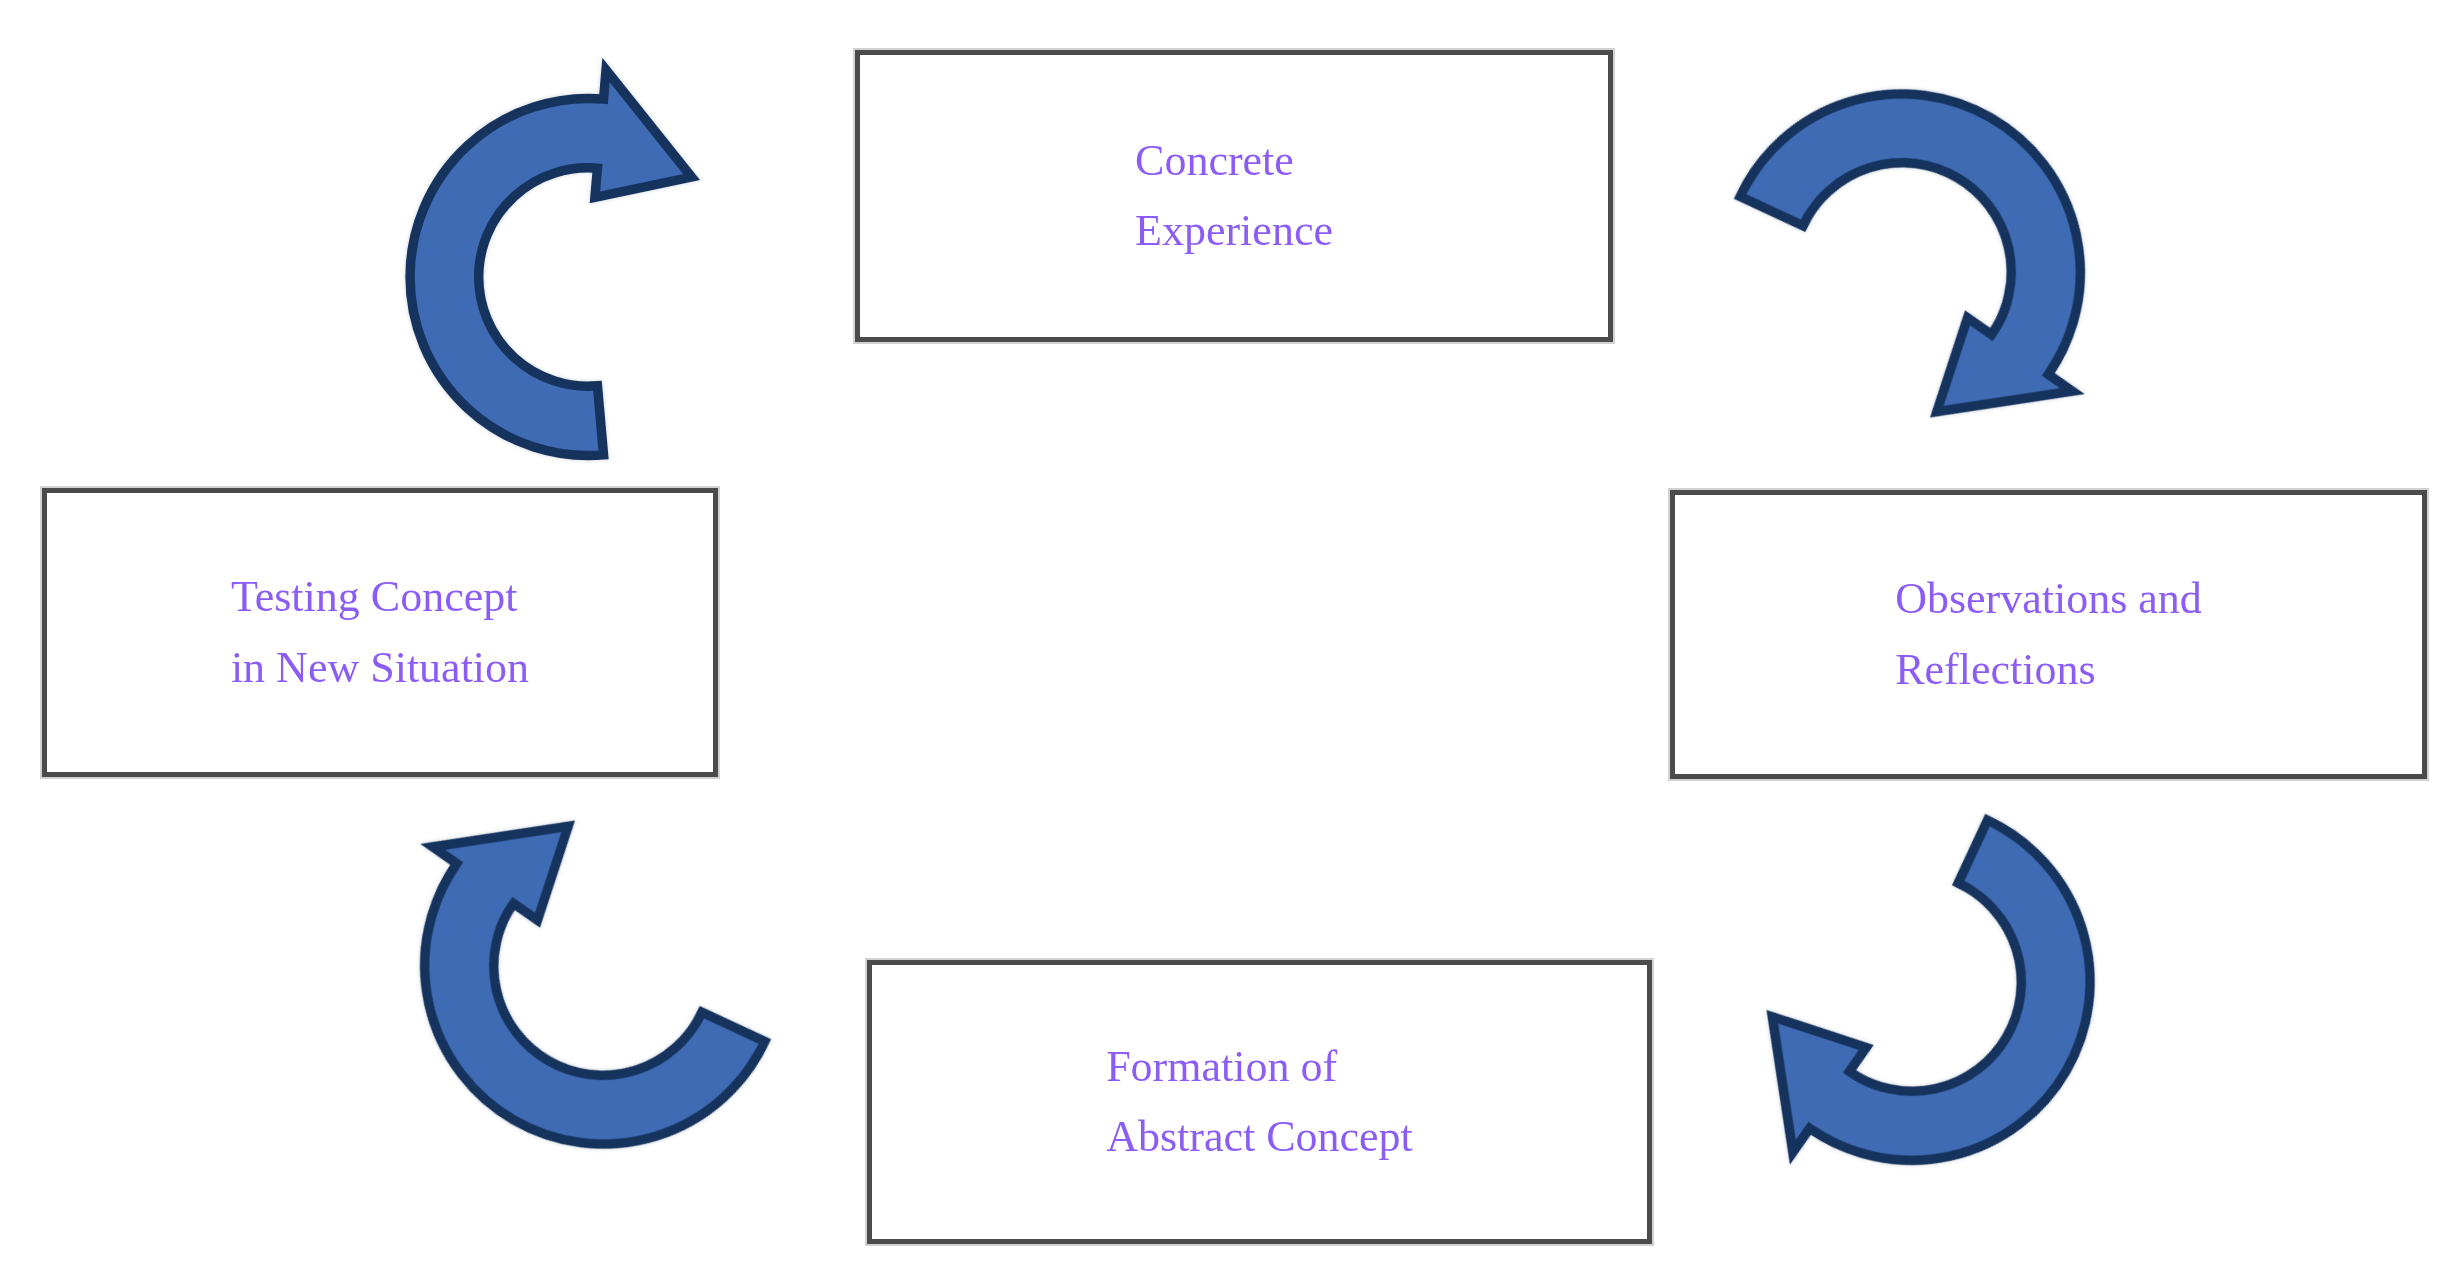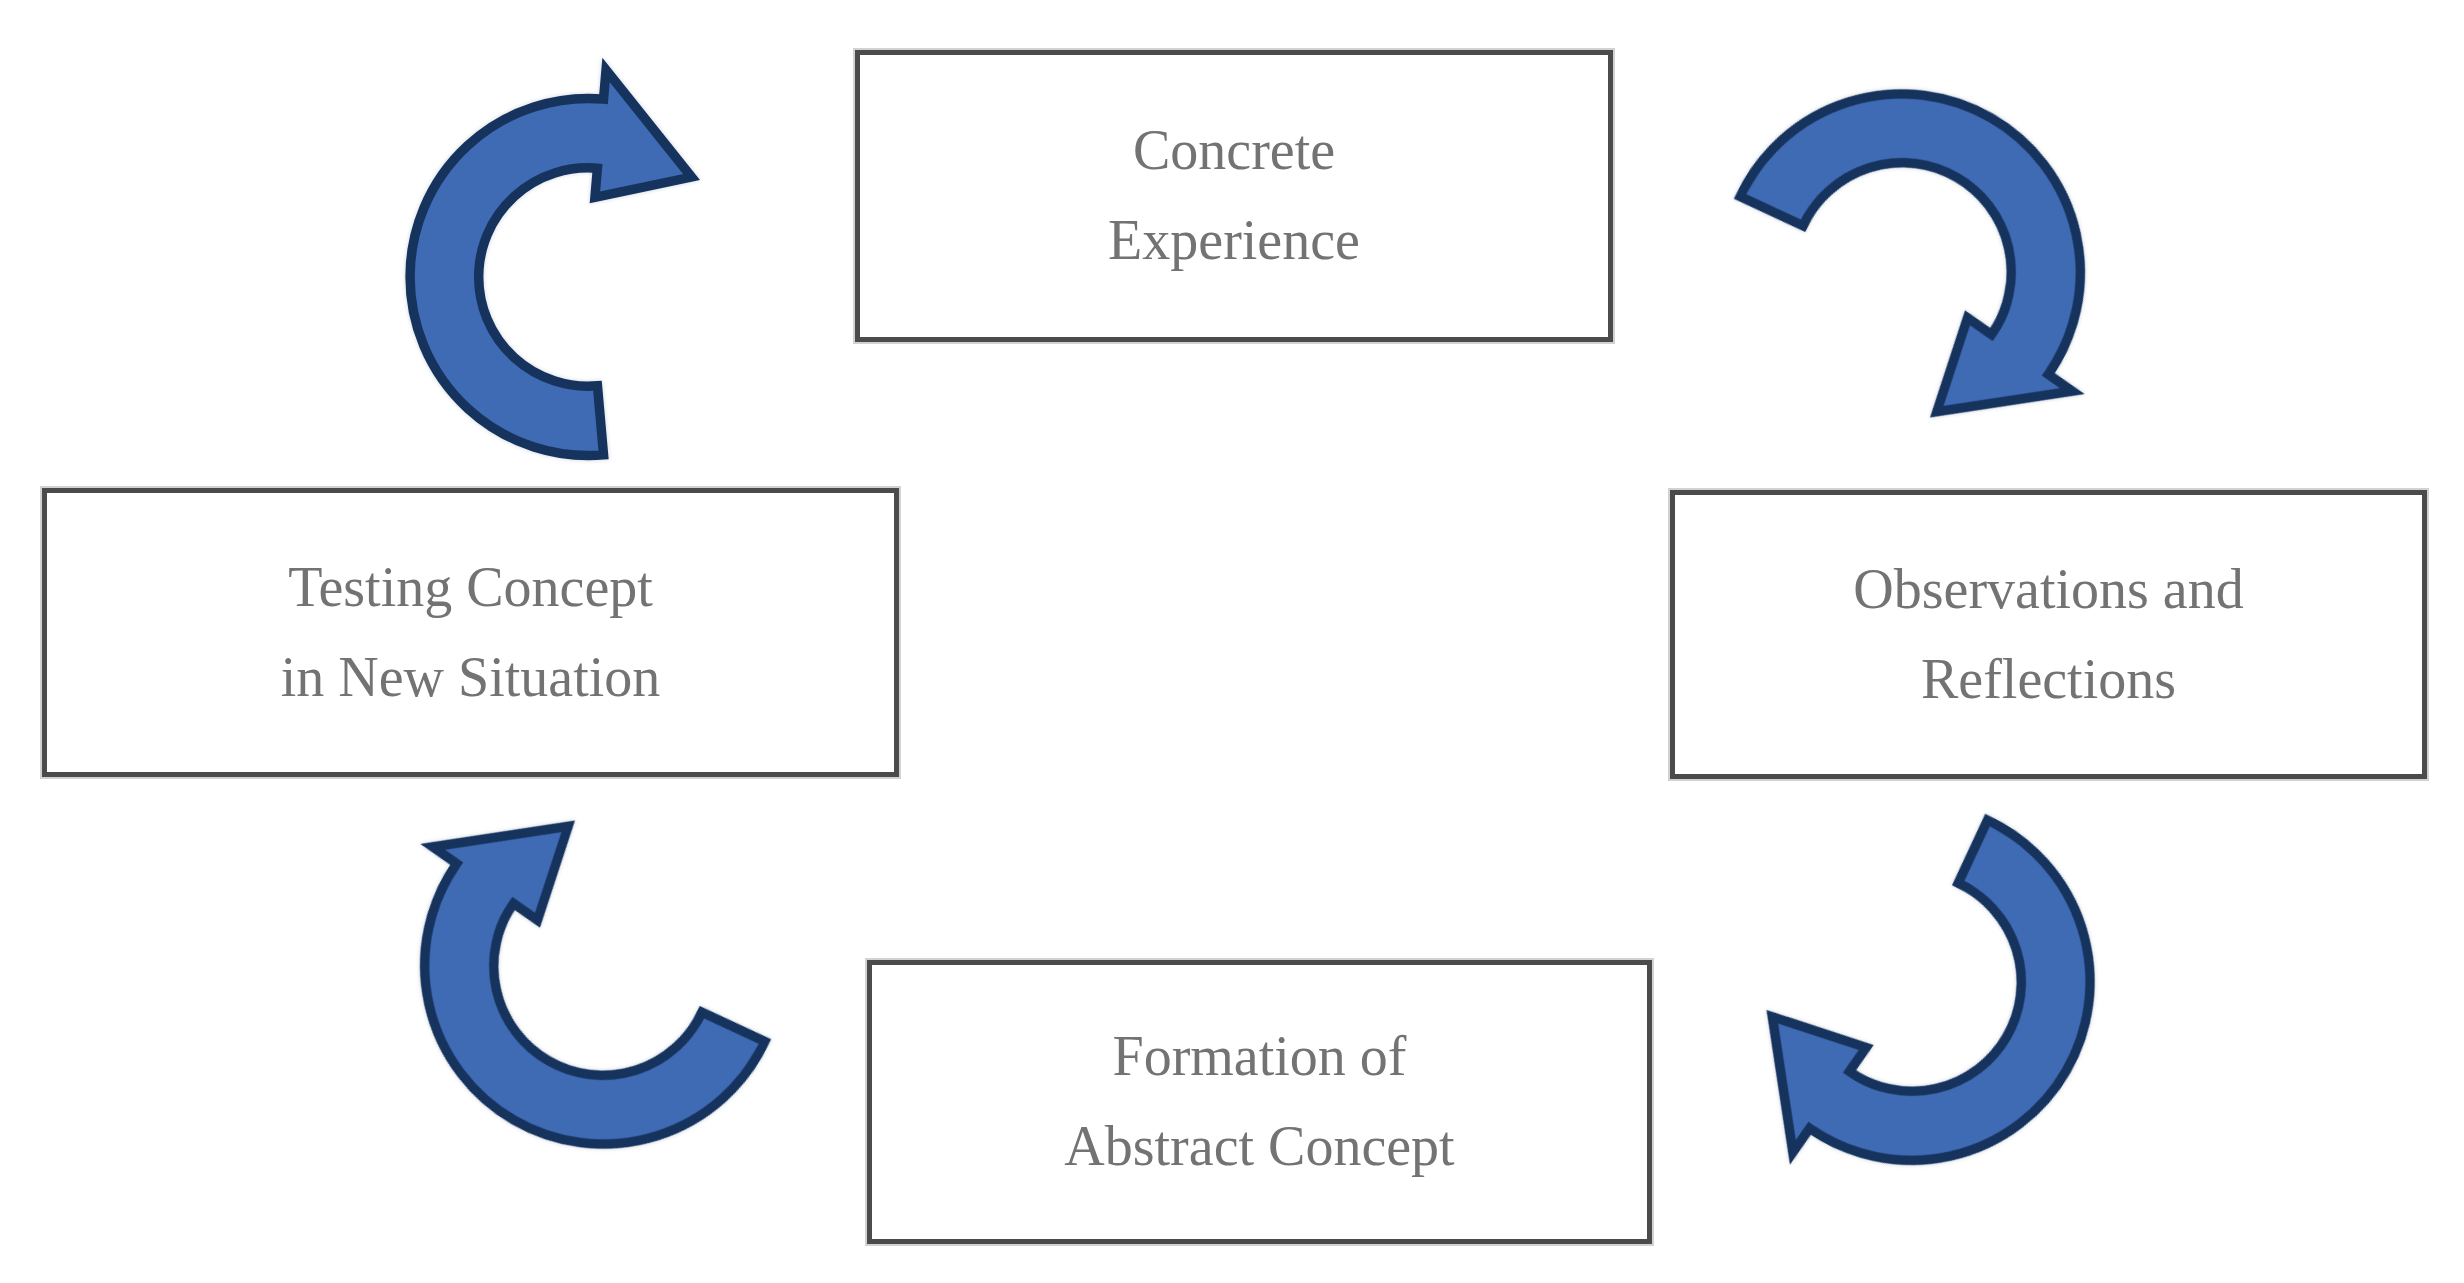--- a/index.html
+++ b/index.html
@@ -11,27 +11,27 @@
   .canvas { position: absolute; inset: 0; }
 
   .node {
     position: absolute; box-sizing: border-box;
     background: #ffffff;
     border: 5px solid #4b4b4b;
     outline: 2px solid #d2d2d2;
     display: flex; align-items: center; justify-content: center;
   }
   .node-label {
-    font-size: 56px; line-height: 1.6; color: #737373;
-    white-space: pre-line; text-align: center;
+    font-size: 44px; line-height: 1.6; color: #8b5cf6;
+    white-space: pre-line; 
   }
   .node-ce { left: 855px;  top: 50px;  width: 758px; height: 292px; }
   .node-or { left: 1670px; top: 490px; width: 757px; height: 289px; }
   .node-fa { left: 867px;  top: 960px; width: 785px; height: 284px; }
-  .node-tc { left: 42px;   top: 488px; width: 857px; height: 289px; }
+  .node-tc { left: 42px;   top: 488px; width: 676px; height: 289px; }
 
   .arrow {
     position: absolute; width: 420px; height: 420px;
     overflow: visible;
     filter: drop-shadow(0 0 2px rgba(110, 125, 150, 0.35));
   }
   .arrow-tl { left: 378px;  top: 67px; }
   .arrow-tr { left: 1692px; top: 62px;  transform: rotate(120deg); }
   .arrow-br { left: 1702px; top: 772px; transform: rotate(210deg); }
   .arrow-bl { left: 393px;  top: 756px; transform: rotate(300deg); }

